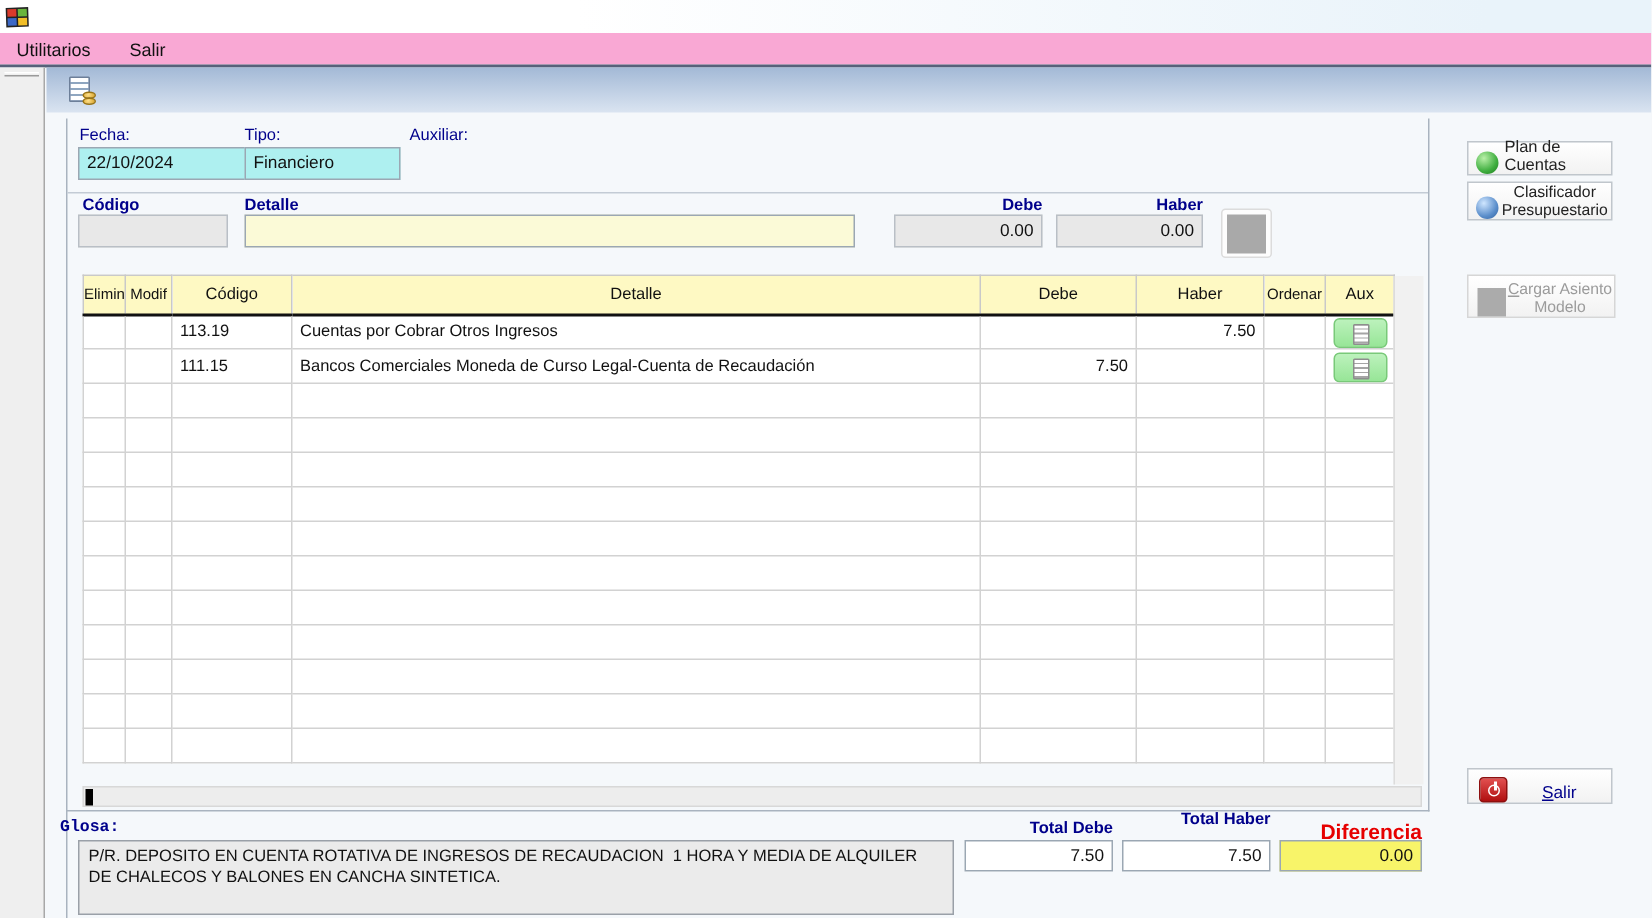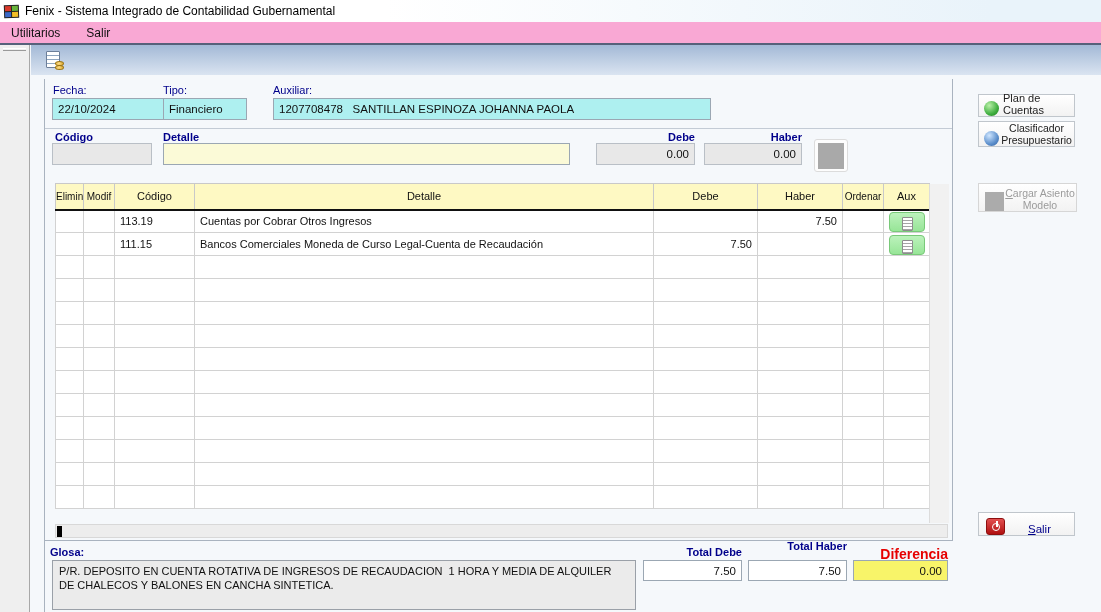--- a/index.html
+++ b/index.html
@@ -123,21 +123,20 @@
 
 <div id="app">
 
   <div class="abs titlebar">
     <span class="winflag">
       <i class="wf-r"></i>
         <i class="wf-g"></i>
         <i class="wf-b"></i>
         <i class="wf-y"></i>
     </span>
-    <span>Fenix - Sistema Integrado de Contabilidad Gubernamental</span>
   </div>
 
   <div class="abs menubar">
     <span class="menu-item">Utilitarios</span>
     <span class="menu-item">Salir</span>
   </div>
   <div class="abs menuline"></div>
 
   <div class="abs leftpanel">
     <div class="grip"></div>
@@ -152,23 +151,22 @@
   </div>
 
   <div class="abs vline-l"></div>
   <div class="abs vline-r"></div>
   <div class="abs hline-b"></div>
   <div class="abs hsep"></div>
 
   <div class="abs lbl" style="left:53px; top:84px;">Fecha:</div>
   <input class="abs field cyan" style="left: 52px; top: 98px; width: 114px; height: 22px;" value="22/10/2024">
   <div class="abs lbl" style="left:163px; top:84px;">Tipo:</div>
-  <input class="abs field cyan" style="left: 163px; top: 98px; width: 84px; height: 22px;" value="Financiero">
+  <input class="abs field cyan" style="left: 163px; top: 98px; width: 104px; height: 22px;" value="Financiero">
   <div class="abs lbl" style="left:273px; top:84px;">Auxiliar:</div>
-  <input class="abs field cyan" style="left: 273px; top: 98px; width: 438px; height: 22px;" value="1207708478   SANTILLAN ESPINOZA JOHANNA PAOLA">
 
   <div class="abs lbl lblb" style="left:55px; top:131px;">Código</div>
   <div class="abs lbl lblb" style="left:163px; top:131px;">Detalle</div>
   <div class="abs lbl lblb" style="left:596px; top:131px; width:99px; text-align:right;">Debe</div>
   <div class="abs lbl lblb" style="left:704px; top:131px; width:98px; text-align:right;">Haber</div>
 
   <input class="abs field grayf" style="left: 52px; top: 143px; width: 100px; height: 22px;" value="">
   <input class="abs field yellowf" style="left: 163px; top: 143px; width: 407px; height: 22px;" value="">
   <input class="abs field grayf num" style="left: 596px; top: 143px; width: 99px; height: 22px;" value="0.00">
   <input class="abs field grayf num" style="left: 704px; top: 143px; width: 98px; height: 22px;" value="0.00">
@@ -332,21 +330,21 @@
             <td class="cell-aux"></td>
           </tr>
         </tbody>
     </table>
   </div>
   <div class="abs vscroll"></div>
   <div class="abs hscroll">
     <span class="hthumb"></span>
   </div>
 
-  <div class="abs lbl lblb" style="left:50px; top:546px;">Glosa:</div>
+  <div class="abs lbl lblb" style="left:40px; top:546px;font-family:Liberation Mono, monospace;">Glosa:</div>
   <textarea class="abs glosa-box" spellcheck="false" style="">P/R. DEPOSITO EN CUENTA ROTATIVA DE INGRESOS DE RECAUDACION  1 HORA Y MEDIA DE ALQUILER DE CHALECOS Y BALONES EN CANCHA SINTETICA.</textarea>
 
   <div class="abs lbl lblb" style="left:643px; top:546px; width:99px; text-align:right;">Total Debe</div>
   <input class="abs field num" style="left: 643px; top: 560px; width: 99px; height: 21px;" readonly="" value="7.50">
   <div class="abs lbl lblb" style="left:748px; top:540px; width:99px; text-align:right;">Total Haber</div>
   <input class="abs field num" style="left: 748px; top: 560px; width: 99px; height: 21px;" readonly="" value="7.50">
   <div class="abs lbl-red" style="left:853px; top:546px; width:95px; text-align:right;">Diferencia</div>
   <input class="abs field num dif" style="left: 853px; top: 560px; width: 95px; height: 21px;" readonly="" value="0.00">
 
   <div class="abs side-btn" style="left:978px; top:94px; width:97px; height:23px; padding-left:5px; gap:4px;">

